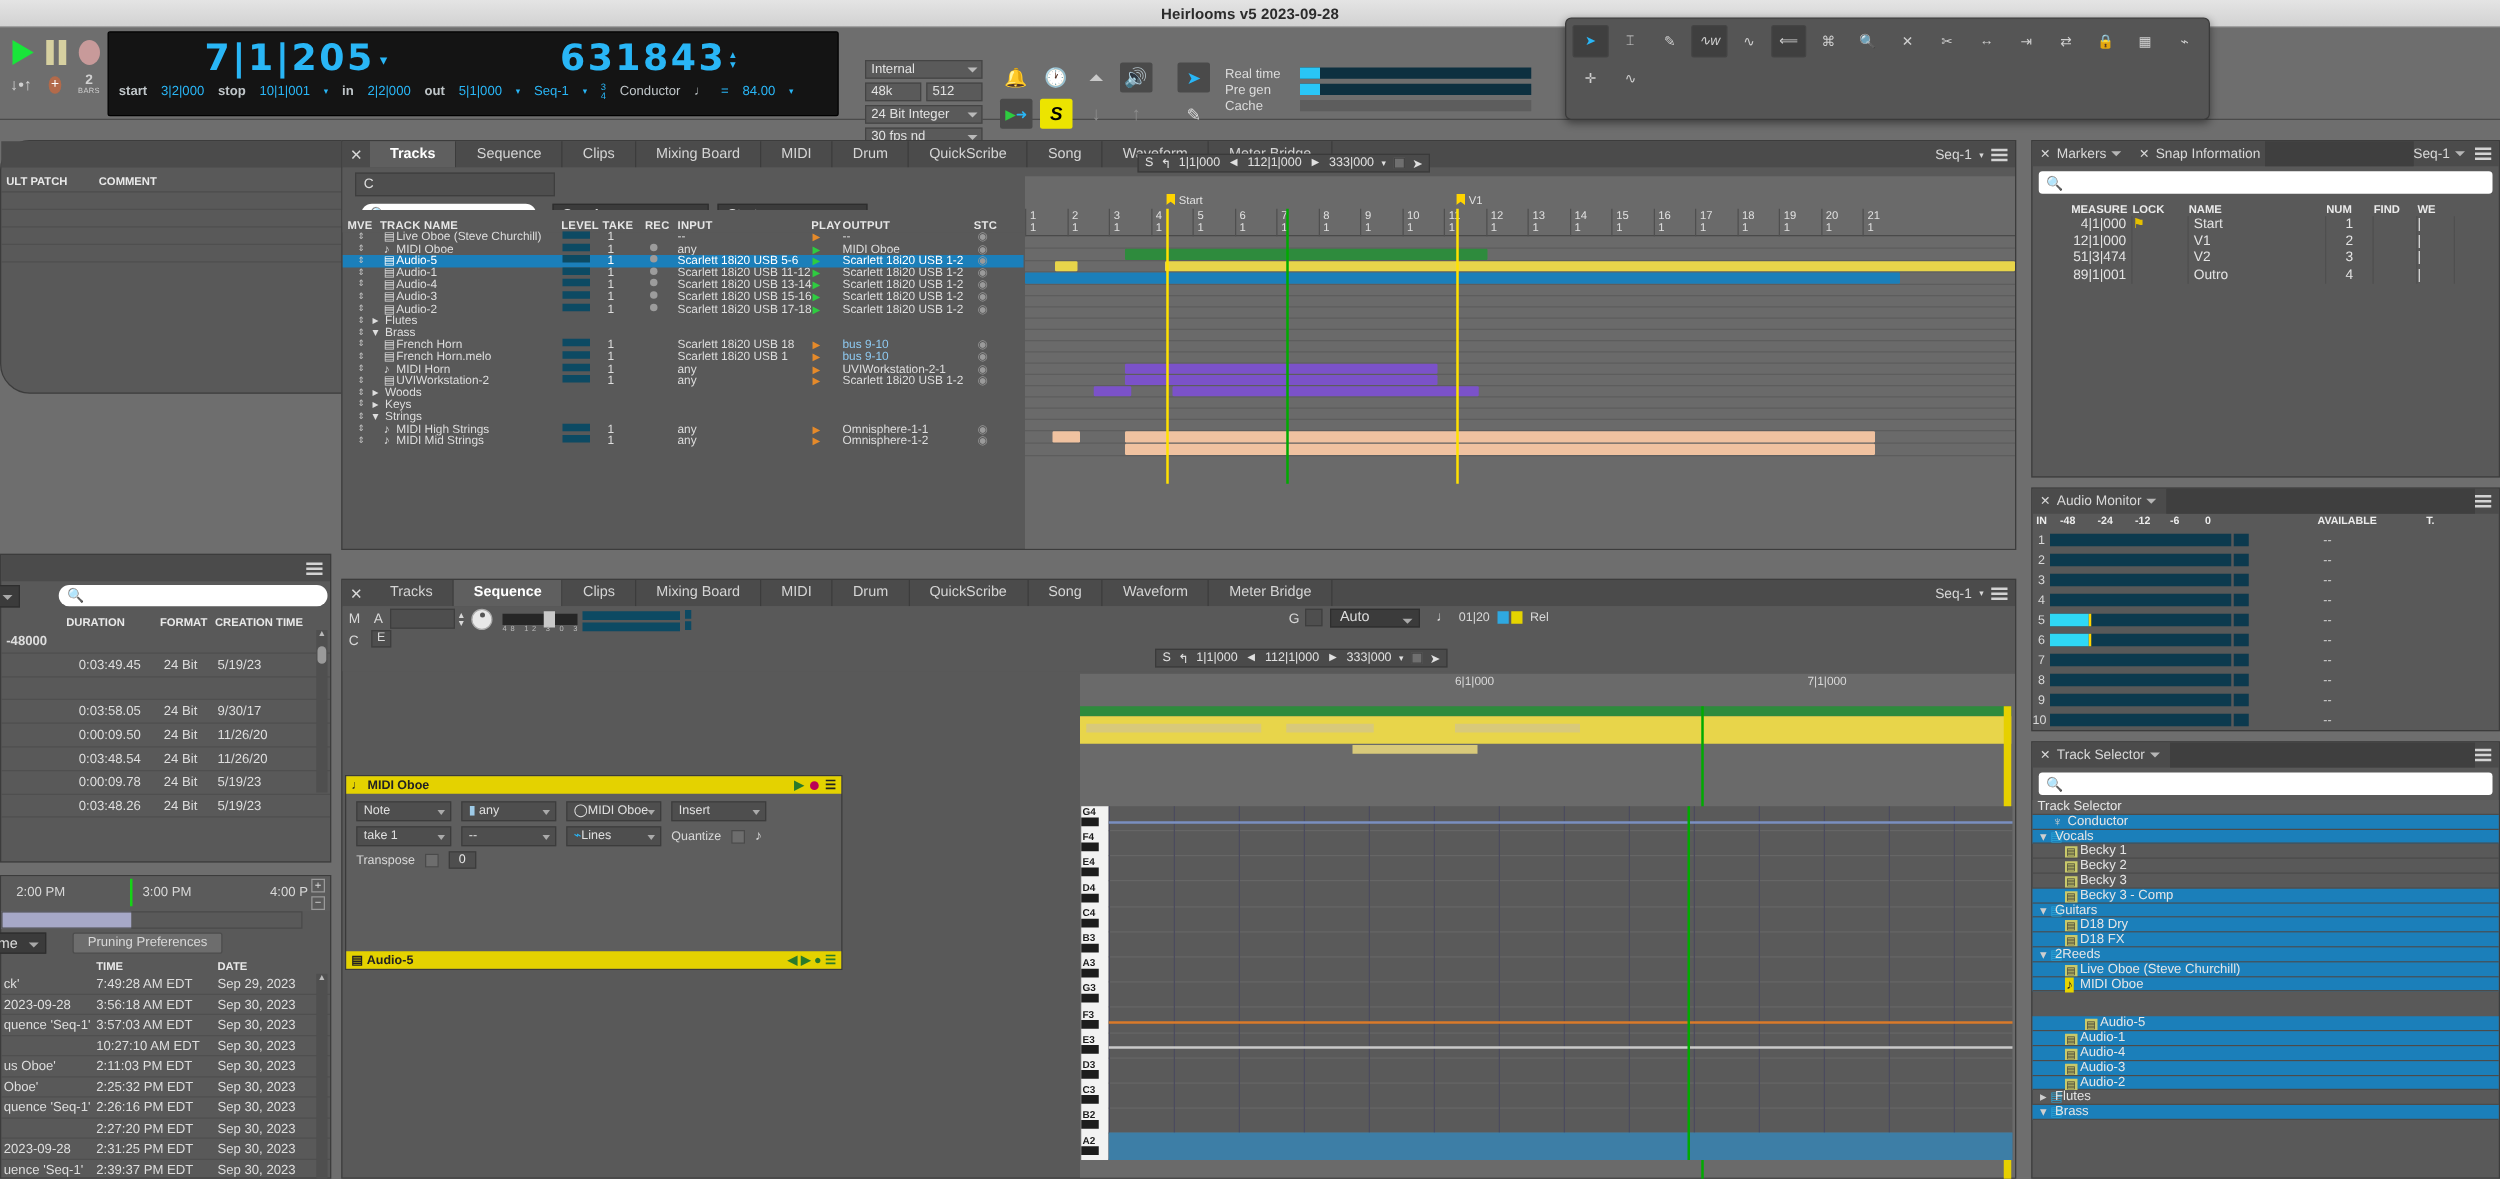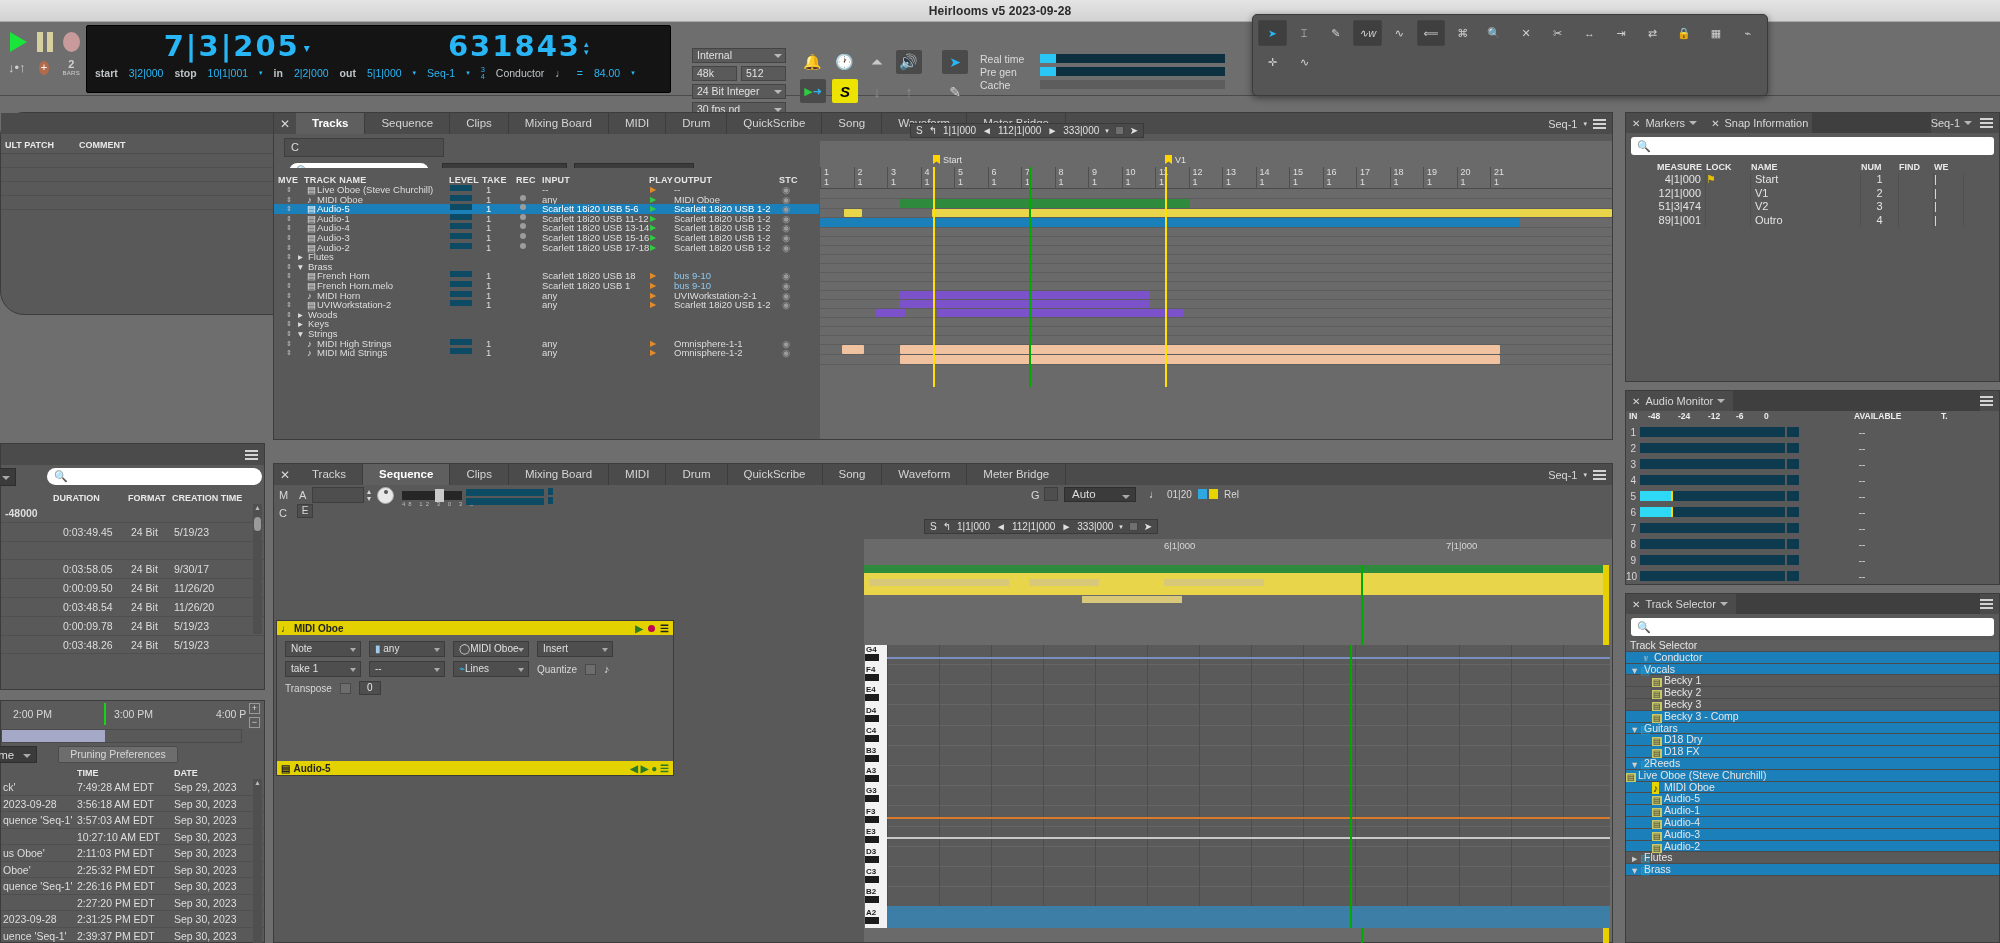--- a/index.html
+++ b/index.html
@@ -231,21 +231,21 @@
         <span class="bars2">
           <b>2</b>
             <s>BARS</s>
         </span>
       </div>
     </div>
 
     <div class="lcd">
       <div class="lcd-top">
         <div class="ctr-main">
-          <span>7|3|205</span><span class="car">▾</span>
+          <span>7|1|205</span><span class="car">▾</span>
         </div>
         <div class="ctr-main">
           <span>631843</span><span class="spin">▴<br>▾</span>
         </div>
       </div>
       <div class="lcd-bot">
         <b>start</b>
         <span>3|2|000</span>
         <b>stop</b>
         <span>10|1|001</span>
@@ -1210,23 +1210,23 @@
         <div class="tsrow hl" style="padding-left: 16px;"><span class="ticon"><span style="color:#cfcfcf">♆</span></span><span>Conductor</span></div>
         <div class="tsrow hl" style="padding-left: 6px;"><span class="ticon"><span style="color:#cfcfcf">▾</span> <span style="color:#2aa5d8">▤</span></span><span>Vocals</span></div>
         <div class="tsrow" style="padding-left: 26px;"><span class="ticon"><span style="background:#c9c96a;color:#333;padding:0 1px;font-size:8px">▤</span></span><span>Becky 1</span></div>
         <div class="tsrow" style="padding-left: 26px;"><span class="ticon"><span style="background:#c9c96a;color:#333;padding:0 1px;font-size:8px">▤</span></span><span>Becky 2</span></div>
         <div class="tsrow" style="padding-left: 26px;"><span class="ticon"><span style="background:#c9c96a;color:#333;padding:0 1px;font-size:8px">▤</span></span><span>Becky 3</span></div>
         <div class="tsrow hl" style="padding-left: 26px;"><span class="ticon"><span style="background:#c9c96a;color:#333;padding:0 1px;font-size:8px">▤</span></span><span>Becky 3 - Comp</span></div>
         <div class="tsrow hl" style="padding-left: 6px;"><span class="ticon"><span style="color:#cfcfcf">▾</span> <span style="color:#2aa5d8">▤</span></span><span>Guitars</span></div>
         <div class="tsrow hl" style="padding-left: 26px;"><span class="ticon"><span style="background:#c9c96a;color:#333;padding:0 1px;font-size:8px">▤</span></span><span>D18 Dry</span></div>
         <div class="tsrow hl" style="padding-left: 26px;"><span class="ticon"><span style="background:#c9c96a;color:#333;padding:0 1px;font-size:8px">▤</span></span><span>D18 FX</span></div>
         <div class="tsrow hl" style="padding-left: 6px;"><span class="ticon"><span style="color:#cfcfcf">▾</span> <span style="color:#2aa5d8">▤</span></span><span>2Reeds</span></div>
-        <div class="tsrow hl" style=""><span class="ticon"><span style="background:#c9c96a;color:#333;padding:0 1px;font-size:8px">▤</span></span><span>Live Oboe (Steve Churchill)</span></div>
+        <div class="tsrow hl" style="padding-left: 26px;"><span class="ticon"><span style="background:#c9c96a;color:#333;padding:0 1px;font-size:8px">▤</span></span><span>Live Oboe (Steve Churchill)</span></div>
         <div class="tsrow hl" style="padding-left: 26px;"><span class="ticon"><span style="background:#e5d400;color:#222;padding:0 1px">♪</span></span><span>MIDI Oboe</span></div>
-        <div class="tsrow hl" style="padding-left: 26px;"><span class="ticon"><span style="background:#c9c96a;color:#333;padding:0 1px;font-size:8px">▤</span></span><span>Audio-5</span></div>
+        <div class="tsrow hl" style="padding-left: 42px; margin-top: 20px;"><span class="ticon"><span style="background:#c9c96a;color:#333;padding:0 1px;font-size:8px">▤</span></span><span>Audio-5</span></div>
         <div class="tsrow hl" style="padding-left: 26px;"><span class="ticon"><span style="background:#c9c96a;color:#333;padding:0 1px;font-size:8px">▤</span></span><span>Audio-1</span></div>
         <div class="tsrow hl" style="padding-left: 26px;"><span class="ticon"><span style="background:#c9c96a;color:#333;padding:0 1px;font-size:8px">▤</span></span><span>Audio-4</span></div>
         <div class="tsrow hl" style="padding-left: 26px;"><span class="ticon"><span style="background:#c9c96a;color:#333;padding:0 1px;font-size:8px">▤</span></span><span>Audio-3</span></div>
         <div class="tsrow hl" style="padding-left: 26px;"><span class="ticon"><span style="background:#c9c96a;color:#333;padding:0 1px;font-size:8px">▤</span></span><span>Audio-2</span></div>
         <div class="tsrow" style="padding-left: 6px;"><span class="ticon"><span style="color:#cfcfcf">▸</span> <span style="color:#2aa5d8">▤</span></span><span>Flutes</span></div>
         <div class="tsrow hl" style="padding-left: 6px;"><span class="ticon"><span style="color:#cfcfcf">▾</span> <span style="color:#2aa5d8">▤</span></span><span>Brass</span></div>
       </div>
   </div>
 
 </div>

